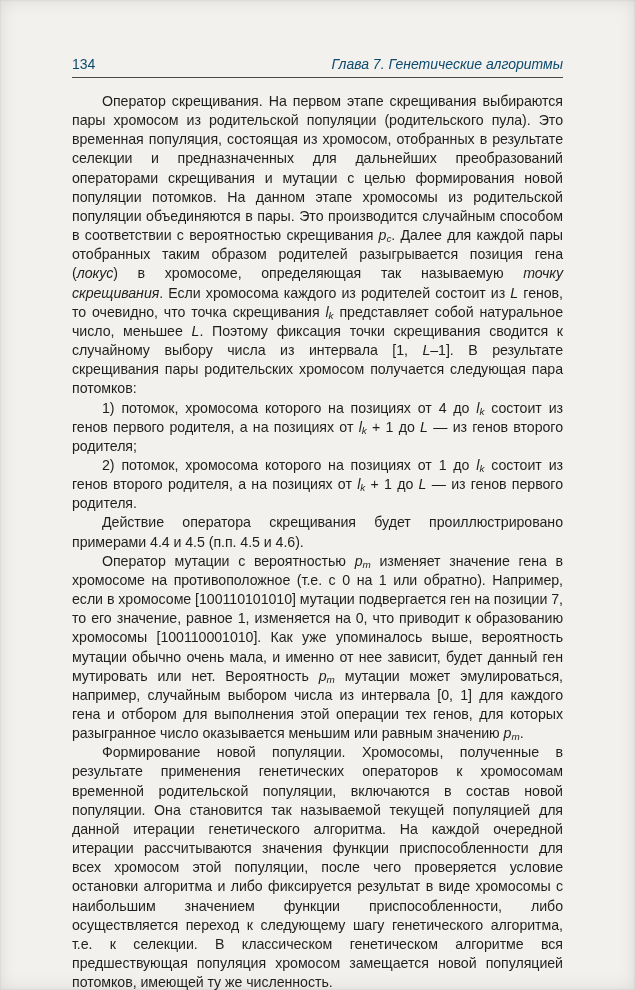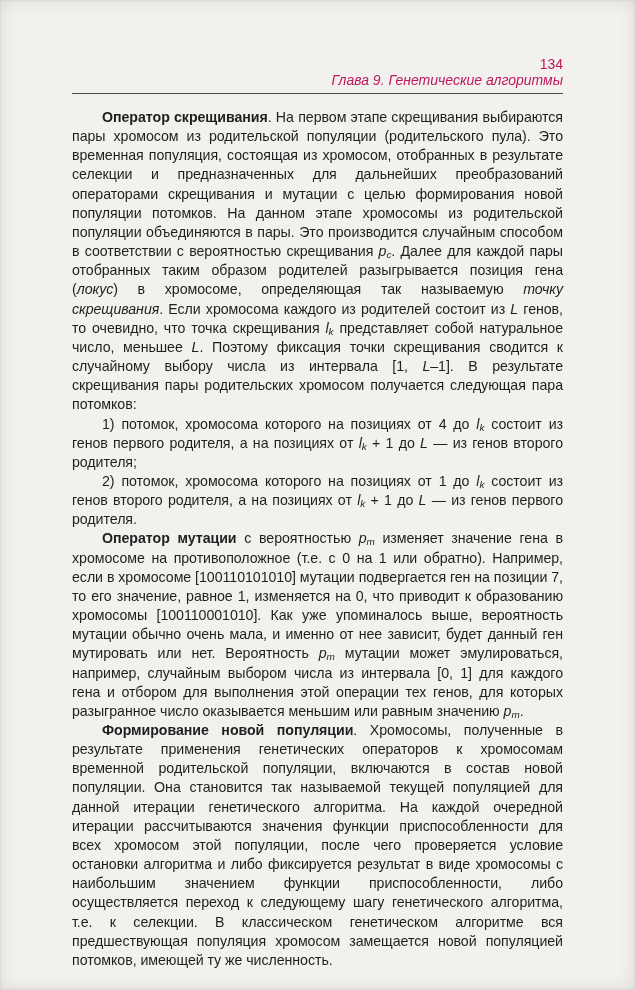--- a/index.html
+++ b/index.html
@@ -17,58 +17,58 @@
     padding:56px 72px 0 72px;
     overflow:hidden;
     box-shadow:inset 0 0 18px rgba(0,0,0,0.10), inset 0 0 2px rgba(0,0,0,0.15);
     color:#222;
   }
   .running-head{
     display:flex;
     justify-content:space-between;
     align-items:flex-end;
     font-size:14px;
-    color:#be185d;
+    color:#0c4a6e;
     padding-bottom:5px;
-    flex-direction:column;
   }
   .chapter-title{ font-style:italic; }
   .head-rule{
     height:0;
     border-bottom:1.4px solid #4a4a4a;
     margin-bottom:14px;
   }
   .body-text{
     font-size:14.2px;
     line-height:19.15px;
     text-align:justify;
     color:#1f1f1f;
     letter-spacing:-0.05px;
   }
   p.para{
     margin:0;
     text-indent:30px;
   }
-  .b{font-weight:bold;}
+  .b{font-weight:normal;}
   .i{font-style:italic;}
   sub{
     font-size:0.7em;
     line-height:0;
     vertical-align:-0.25em;
   }
 </style>
 </head>
 <body>
 
 <div class="page">
   <div class="running-head">
     <span>134</span>
-    <span class="chapter-title">Глава 9. Генетические алгоритмы</span>
+    <span class="chapter-title">Глава 7. Генетические алгоритмы</span>
   </div>
   <div class="head-rule"></div>
   <div class="body-text">
       <p class="para"><span class="b">Оператор скрещивания</span><span>. На первом этапе скрещивания выбираются пары хромосом из родительской популяции (родительского пула). Это временная популяция, состоящая из хромосом, отобранных в результате селекции и предназначенных для дальнейших преобразований операторами скрещивания и мутации с целью формирования новой популяции потомков. На данном этапе хромосомы из родительской популяции объединяются в пары. Это производится случайным способом в соответствии с вероятностью скрещивания </span><span class="i">p</span><sub class="i">c</sub><span>. Далее для каждой пары отобранных таким образом родителей разыгрывается позиция гена (</span><span class="i">локус</span><span>) в хромосоме, определяющая так называемую </span><span class="i">точку скрещивания</span><span>. Если хромосома каждого из родителей состоит из </span><span class="i">L</span><span> генов, то очевидно, что точка скрещивания </span><span class="i">l</span><sub class="i">k</sub><span> представляет собой натуральное число, меньшее </span><span class="i">L</span><span>. Поэтому фиксация точки скрещивания сводится к случайному выбору числа из интервала [1, </span><span class="i">L</span><span>–1]. В результате скрещивания пары родительских хромосом получается следующая пара потомков:</span></p>
       <p class="para"><span>1) потомок, хромосома которого на позициях от 4 до </span><span class="i">l</span><sub class="i">k</sub><span> состоит из генов первого родителя, а на позициях от </span><span class="i">l</span><sub class="i">k</sub><span> + 1 до </span><span class="i">L</span><span> — из генов второго родителя;</span></p>
       <p class="para"><span>2) потомок, хромосома которого на позициях от 1 до </span><span class="i">l</span><sub class="i">k</sub><span> состоит из генов второго родителя, а на позициях от </span><span class="i">l</span><sub class="i">k</sub><span> + 1 до </span><span class="i">L</span><span> — из генов первого родителя.</span></p>
+      <p class="para"><span>Действие оператора скрещивания будет проиллюстрировано примерами 4.4 и 4.5 (п.п. 4.5 и 4.6).</span></p>
       <p class="para"><span class="b">Оператор мутации</span><span> с вероятностью </span><span class="i">p</span><sub class="i">m</sub><span> изменяет значение гена в хромосоме на противоположное (т.е. с 0 на 1 или обратно). Например, если в хромосоме [100110101010] мутации подвергается ген на позиции 7, то его значение, равное 1, изменяется на 0, что приводит к образованию хромосомы [100110001010]. Как уже упоминалось выше, вероятность мутации обычно очень мала, и именно от нее зависит, будет данный ген мутировать или нет. Вероятность </span><span class="i">p</span><sub class="i">m</sub><span> мутации может эмулироваться, например, случайным выбором числа из интервала [0, 1] для каждого гена и отбором для выполнения этой операции тех генов, для которых разыгранное число оказывается меньшим или равным значению </span><span class="i">p</span><sub class="i">m</sub><span>.</span></p>
       <p class="para"><span class="b">Формирование новой популяции</span><span>. Хромосомы, полученные в результате применения генетических операторов к хромосомам временной родительской популяции, включаются в состав новой популяции. Она становится так называемой текущей популяцией для данной итерации генетического алгоритма. На каждой очередной итерации рассчитываются значения функции приспособленности для всех хромосом этой популяции, после чего проверяется условие остановки алгоритма и либо фиксируется результат в виде хромосомы с наибольшим значением функции приспособленности, либо осуществляется переход к следующему шагу генетического алгоритма, т.е. к селекции. В классическом генетическом алгоритме вся предшествующая популяция хромосом замещается новой популяцией потомков, имеющей ту же численность.</span></p>
     </div>
 </div>
 
 </body></html>

